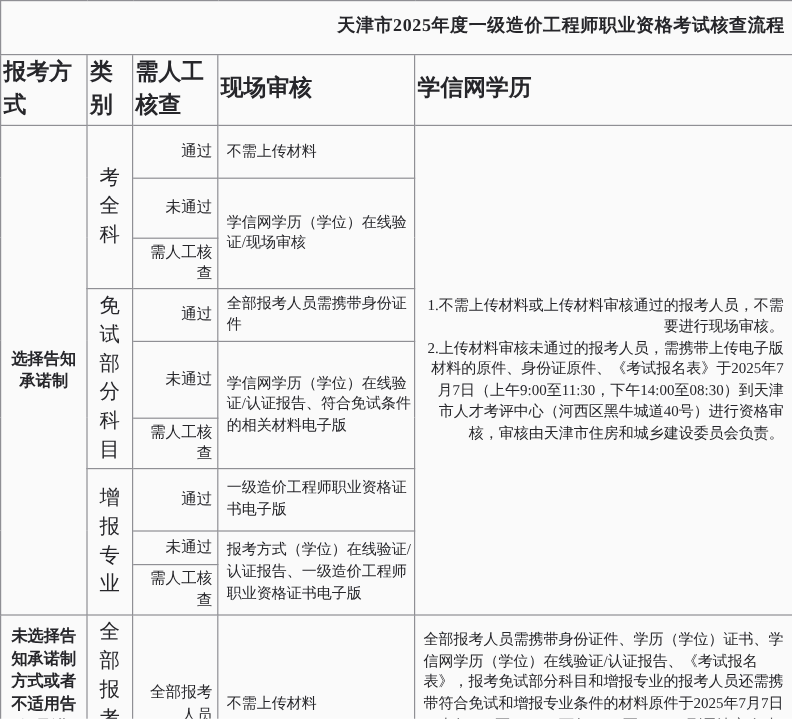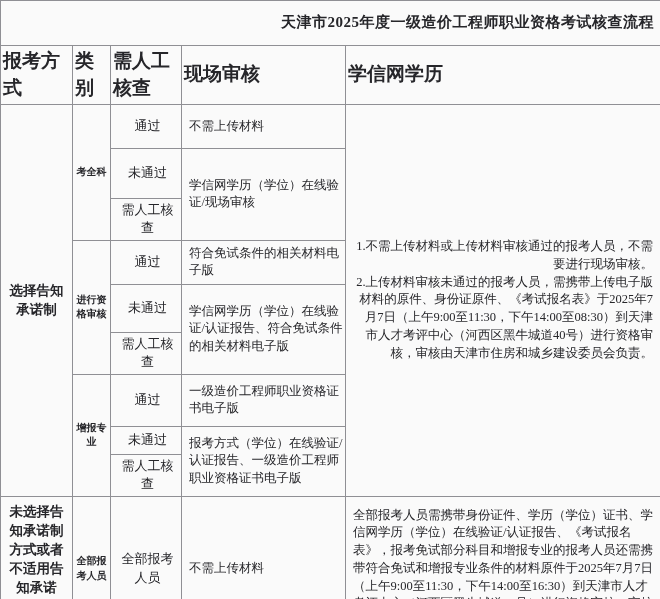--- a/index.html
+++ b/index.html
@@ -34,27 +34,27 @@
     font-size:19px;
     padding:2px 2px;
   }
   .method-cell{
     font-weight:700;
     text-align:center;
     font-size:13.5px;
     padding:2px 3px;
   }
   .cat-cell{
-    font-weight:700;
+    font-weight:400;
     text-align:center;
-    font-size:10px;
+    font-size:17px;
     padding:2px 2px;
   }
   .reg-cell{
-    text-align:center;
+    text-align:right;
     font-size:13px;
     padding:2px 4px 2px 7px;
   }
   .upload-cell{
     text-align:left;
     font-size:12.5px;
     padding:2px 0 2px 7px;
   }
   .onsite-cell{
     font-size:12.5px;
@@ -104,23 +104,23 @@
   </tr>
   <tr style="height:50px">
     <td class="reg-cell">未通过</td>
     <td rowspan="2" class="upload-cell">学信网学历（学位）在线验证/现场审核</td>
   </tr>
   <tr style="height:33px">
     <td class="reg-cell">需人工核查</td>
   </tr>
 
   <tr style="height:44px">
-    <td rowspan="3" class="cat-cell">进行资格审核</td>
+    <td rowspan="3" class="cat-cell">免试部分科目</td>
     <td class="reg-cell">通过</td>
-    <td class="upload-cell">符合免试条件的相关材料电子版</td>
+    <td class="upload-cell">全部报考人员需携带身份证件</td>
   </tr>
   <tr style="height:48px">
     <td class="reg-cell">未通过</td>
     <td rowspan="2" class="upload-cell">学信网学历（学位）在线验证/认证报告、符合免试条件的相关材料电子版</td>
   </tr>
   <tr style="height:28px">
     <td class="reg-cell">需人工核查</td>
   </tr>
 
   <tr style="height:52px">

